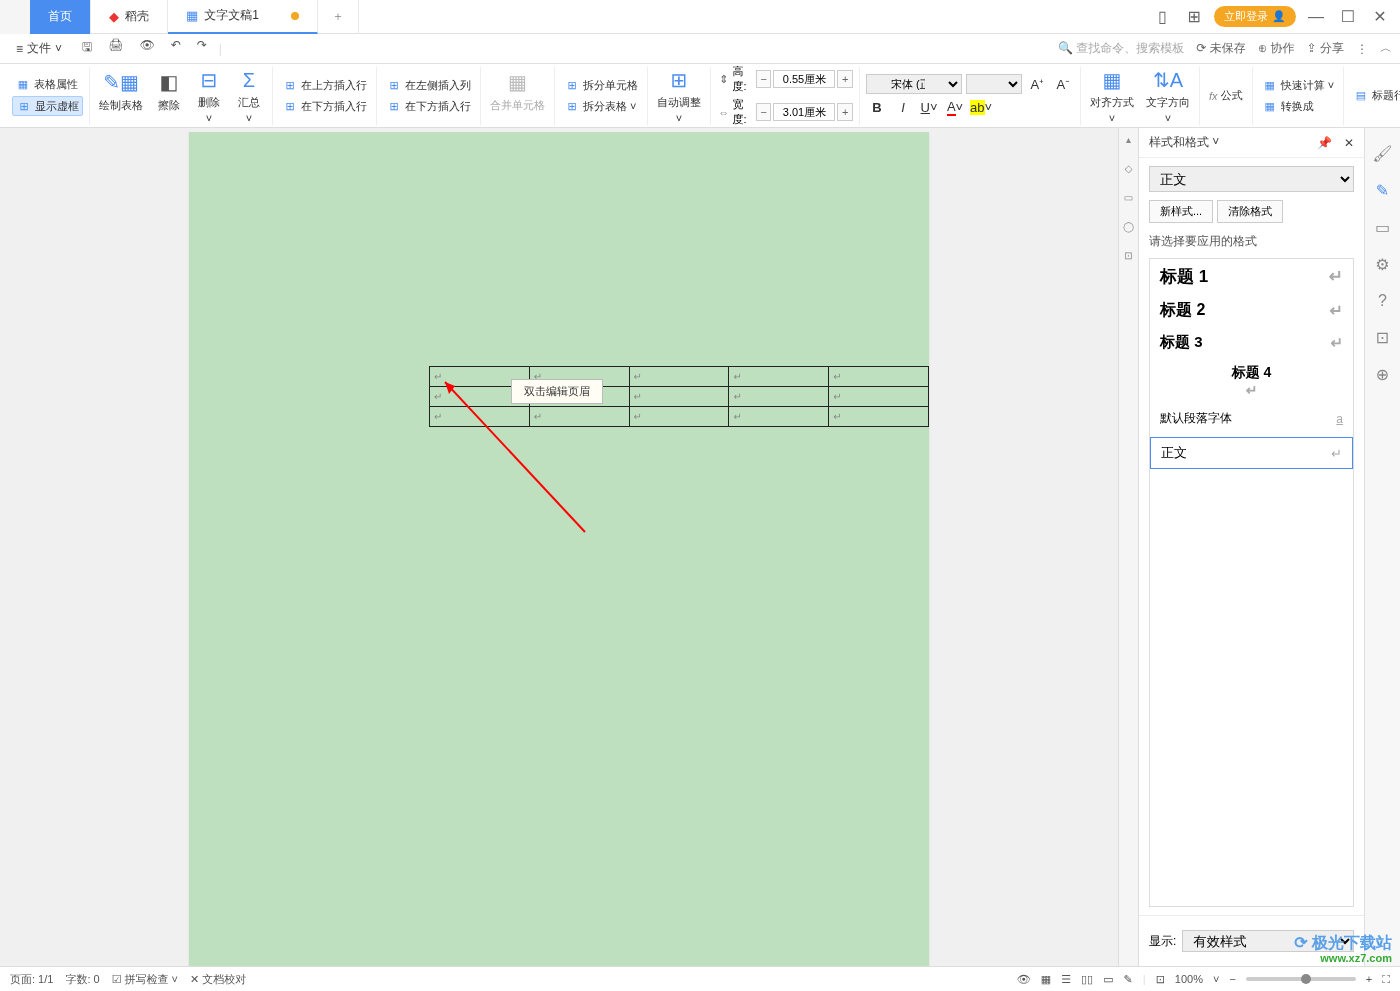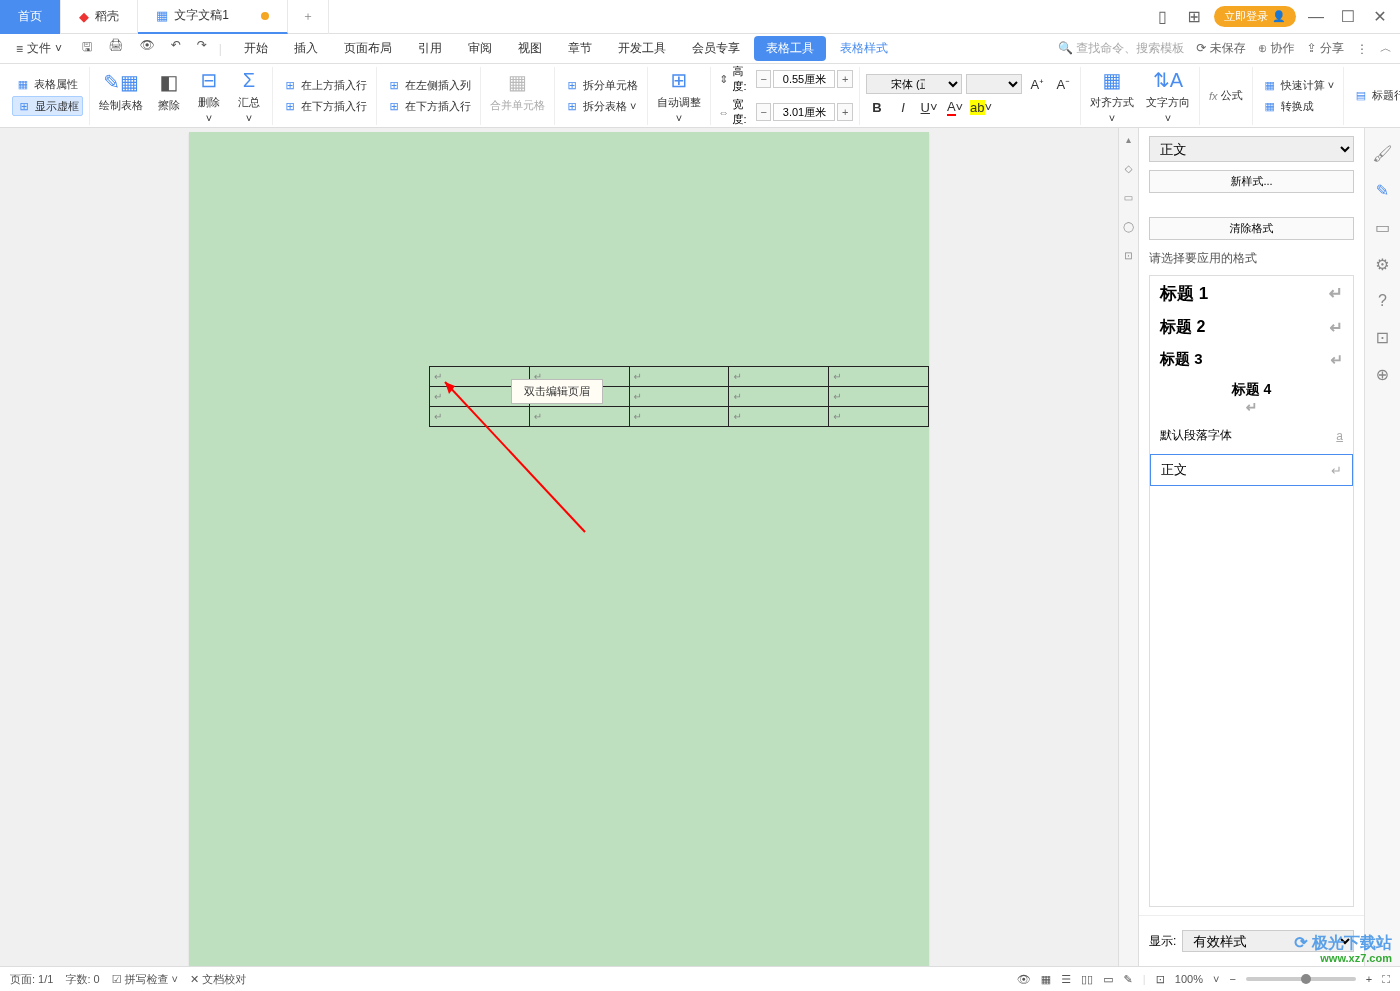--- a/index.html
+++ b/index.html
@@ -1,19 +1,19 @@
 <!DOCTYPE html>
 <html><head>
 <meta charset="utf-8">
 <style>
 * { margin: 0; padding: 0; box-sizing: border-box; font-family: "Microsoft YaHei", Arial, sans-serif; }
 body { background: #f5f5f5; width: 1400px; height: 991px; overflow: hidden; position: relative; }
 
 
-.titlebar { height: 34px; background: #fff; display: flex; align-items: center; border-bottom: 1px solid #e0e0e0; }
+.titlebar { height: 34px; background: #fff; display: flex; align-items: center; border-bottom: 1px solid #e0e0e0; margin-left: 30px; }
 .tab { height: 34px; display: flex; align-items: center; padding: 0 18px; font-size: 12px; color: #333; cursor: pointer; border-right: 1px solid #e8e8e8; }
 .tab.home { background: #4a8df0; color: #fff; }
 .tab .icon { margin-right: 6px; font-size: 13px; }
 .tab.active { border-bottom: 2px solid #4a8df0; position: relative; }
 .tab-mod { width: 8px; height: 8px; border-radius: 50%; background: #f5a623; margin-left: 32px; }
 .tab-add { padding: 0 14px; color: #888; }
 .titlebar-right { margin-left: auto; display: flex; align-items: center; gap: 8px; padding-right: 8px; }
 .login-btn { background: #f5a623; color: #fff; padding: 3px 10px; border-radius: 12px; font-size: 11px; display: flex; align-items: center; gap: 4px; }
 .win-btn { width: 24px; height: 24px; display: flex; align-items: center; justify-content: center; color: #666; cursor: pointer; }
 
@@ -53,21 +53,21 @@
 .table td { border: 1px solid #222; width: 106px; height: 20px; font-size: 10px; color: #888; padding: 2px 4px; }
 .tooltip { position: absolute; top: 247px; left: 322px; background: #fffdf4; border: 1px solid #bbb; padding: 4px 12px; font-size: 11px; color: #333; }
 .arrow { position: absolute; }
 
 
 .panel-gutter { width: 20px; background: #f5f5f5; border-left: 1px solid #ddd; display:flex; flex-direction:column; align-items:center; gap:18px; padding-top:6px; color:#888; font-size:10px; }
 .side-panel { width: 226px; background: #fff; border-left: 1px solid #ddd; display: flex; flex-direction: column; font-size: 12px; }
 .panel-header { padding: 6px 10px; display: flex; align-items: center; justify-content: space-between; color: #444; border-bottom: 1px solid #eee; font-size: 12px; }
 .panel-body { padding: 8px 10px; flex: 1; display: flex; flex-direction: column; gap: 8px; }
 .style-select { width: 100%; height: 26px; border: 1px solid #ccc; padding: 0 6px; }
-.panel-btns { display: flex; gap: 24px; flex-direction: column; }
+.panel-btns { display: flex; gap: 4px; }
 .panel-btn { border: 1px solid #ccc; background: #fafafa; padding: 3px 10px; font-size: 11px; cursor: pointer; }
 .panel-label { color: #555; font-size: 12px; margin-top: 2px; }
 .style-list { border: 1px solid #ddd; flex: 1; }
 .style-item { padding: 6px 10px; display: flex; justify-content: space-between; align-items: center; cursor: pointer; font-size: 14px; }
 .style-item.sel { border: 1px solid #4a8df0; margin-top: 4px; }
 .style-item .ret { color: #aaa; }
 .panel-footer { padding: 14px 10px; border-top: 1px solid #eee; display: flex; align-items: center; gap: 6px; }
 .panel-footer .smart { margin-left: auto; color: #f5a623; }
 
 
@@ -113,33 +113,20 @@
 <div class="menubar">
   <div class="file-menu">≡ <span>文件</span> ˅</div>
   <div class="qat">
     <span class="qat-btn">🖫</span>
     <span class="qat-btn">🖨</span>
     <span class="qat-btn">👁</span>
     <span class="qat-btn">↶</span>
     <span class="qat-btn">↷</span>
   </div>
   <span style="color:#ddd;">|</span>
-  <div class="menu-tabs">
-    <div class="menu-tab">开始</div>
-    <div class="menu-tab">插入</div>
-    <div class="menu-tab">页面布局</div>
-    <div class="menu-tab">引用</div>
-    <div class="menu-tab">审阅</div>
-    <div class="menu-tab">视图</div>
-    <div class="menu-tab">章节</div>
-    <div class="menu-tab">开发工具</div>
-    <div class="menu-tab">会员专享</div>
-    <div class="menu-tab highlight">表格工具</div>
-    <div class="menu-tab link">表格样式</div>
-  </div>
   <div class="menubar-right">
     <span class="search-box">🔍 <span>查找命令、搜索模板</span></span>
     <span>⟳ <span>未保存</span></span>
     <span>⊕ <span>协作</span></span>
     <span>⇪ <span>分享</span></span>
     <span>⋮</span>
     <span>︿</span>
   </div>
 </div>
 
@@ -300,20 +287,27 @@
 
   <div class="panel-gutter">
     <span>▴</span>
     <span>◇</span>
     <span>▭</span>
     <span>◯</span>
     <span>⊡</span>
   </div>
 
   <div class="side-panel">
+    <div class="panel-header">
+      <span><span>样式和格式</span> ˅</span>
+      <span>
+        <span style="margin-right:8px;">📌</span>
+        <span>✕</span>
+      </span>
+    </div>
     <div class="panel-body">
       <select class="style-select"><option>正文</option></select>
       <div class="panel-btns">
         <button class="panel-btn">新样式...</button>
         <button class="panel-btn">清除格式</button>
       </div>
       <div class="panel-label">请选择要应用的格式</div>
       <div class="style-list">
         <div class="style-item" style="font-weight:bold;font-size:17px;">
             <span>标题 1</span>

